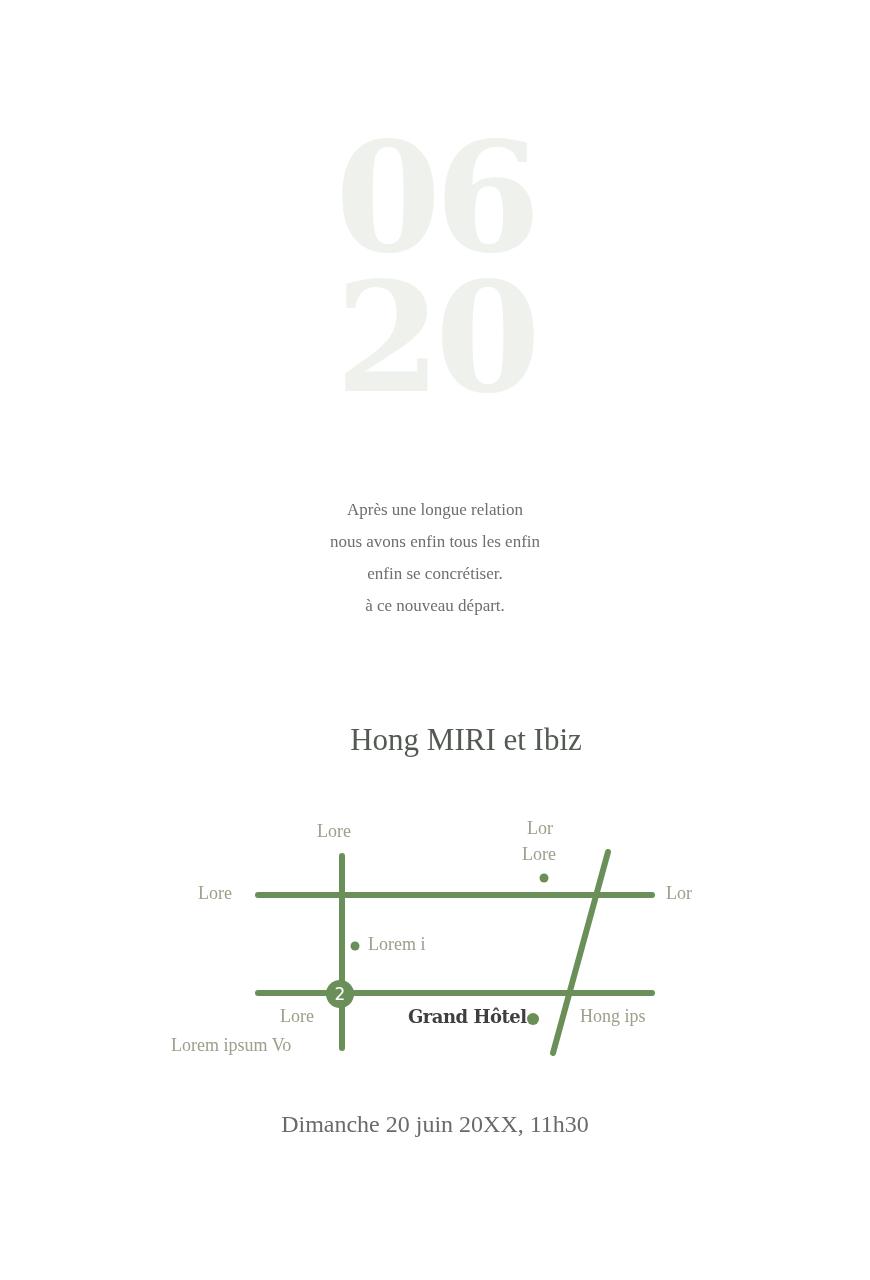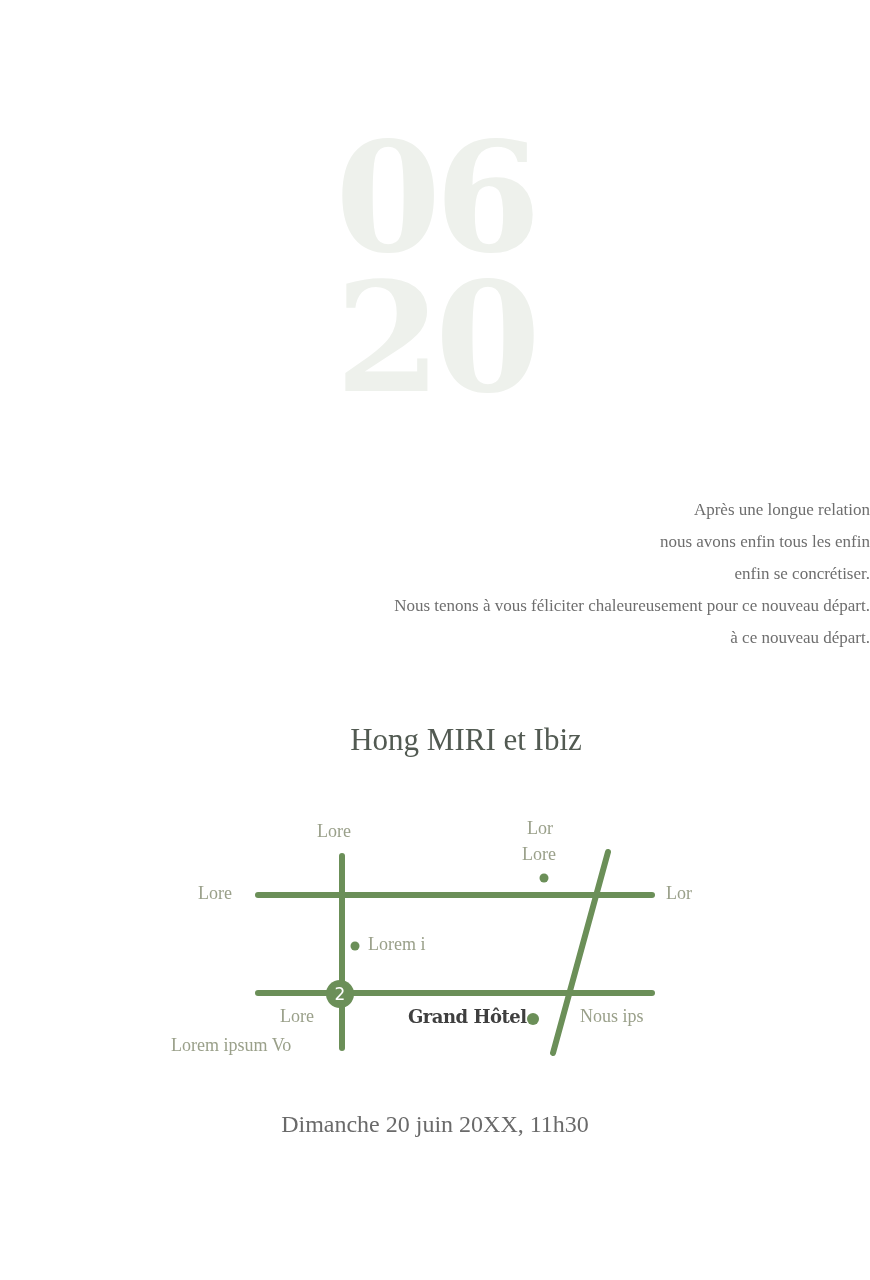--- a/index.html
+++ b/index.html
@@ -3,21 +3,21 @@
 <meta charset="utf-8">
 <style>
   html, body { margin: 0; padding: 0; background: #ffffff; }
   body { width: 870px; height: 1280px; position: relative; overflow: hidden;
          font-family: "DejaVu Serif", "Liberation Serif", serif; }
   .big-date { position: absolute; left: 0; width: 870px; text-align: center;
               font-family: "DejaVu Serif", serif; font-weight: bold;
               color: #eef1ec; font-size: 152px; line-height: 140px; letter-spacing: -6px; }
   .big-date.top { top: 128px; }
   .big-date.bottom { top: 268px; }
-  .message { position: absolute; top: 494px; left: 0; width: 870px; text-align: right;
+  .message { position: absolute; top: 494px; left: 0; width: 870px; text-align: center;
              color: #6e6e6e; font-size: 17px; line-height: 32px;
              font-family: "Liberation Serif", serif; }
   .message div { white-space: nowrap; }
   .names { position: absolute; top: 722px; left: 0; width: 870px; text-align: center;
            color: #525a52; font-size: 31px; font-family: "Liberation Serif", serif; padding-left: 31px; }
   .map { position: absolute; left: 0; top: 0; width: 870px; height: 1280px; }
   .lbl { position: absolute; font-family: "Liberation Serif", serif; font-size: 18px;
          color: #9aa08a; white-space: nowrap; }
   .hotel { position: absolute; left: 408px; top: 1006px; font-family: "DejaVu Serif", serif;
            font-weight: bold; font-size: 18px; color: #3f3f3f; white-space: nowrap; letter-spacing: -0.5px; text-align: center; }
@@ -29,21 +29,20 @@
 
 <div>
 
   <div class="big-date top">06</div>
   <div class="big-date bottom">20</div>
 
   <div class="message">
     <div>Après une longue relation</div>
     <div>nous avons enfin tous les enfin</div>
     <div>enfin se concrétiser.</div>
-    <div>Nous tenons à vous féliciter chaleureusement pour ce nouveau départ.</div>
     <div>à ce nouveau départ.</div>
   </div>
 
   <div class="names">Hong MIRI et Ibiz</div>
 
   <div class="map">
     <svg width="870" height="1280" style="position:absolute;left:0;top:0">
       <g stroke="#6b8f58" stroke-width="6" stroke-linecap="round" fill="none">
         <line x1="258" y1="895" x2="652" y2="895"></line>
         <line x1="258" y1="993" x2="652" y2="993"></line>
@@ -58,21 +57,21 @@
     <div class="lbl" style="left:340px;top:994px;transform:translate(-50%,-50%);color:#ffffff;font-family:'DejaVu Sans',sans-serif;font-size:17px;">2</div>
 
     <div class="lbl" style="left:317px;top:821px;">Lore</div>
     <div class="lbl" style="left:527px;top:818px;">Lor</div>
     <div class="lbl" style="left:522px;top:844px;">Lore</div>
     <div class="lbl" style="left:198px;top:883px;">Lore</div>
     <div class="lbl" style="left:666px;top:883px;">Lor</div>
     <div class="lbl" style="left:368px;top:934px;">Lorem i</div>
     <div class="lbl" style="left:280px;top:1006px;">Lore</div>
     <div class="lbl" style="left:171px;top:1035px;">Lorem ipsum Vo</div>
-    <div class="lbl" style="left:580px;top:1006px;">Nous ips</div>
+    <div class="lbl" style="left:580px;top:1006px;">Hong ips</div>
 
     <div class="hotel">Grand Hôtel</div>
   </div>
 
   <div class="details">
     <div>Dimanche 20 juin 20XX, 11h30</div>
   </div>
 
 </div>
 

